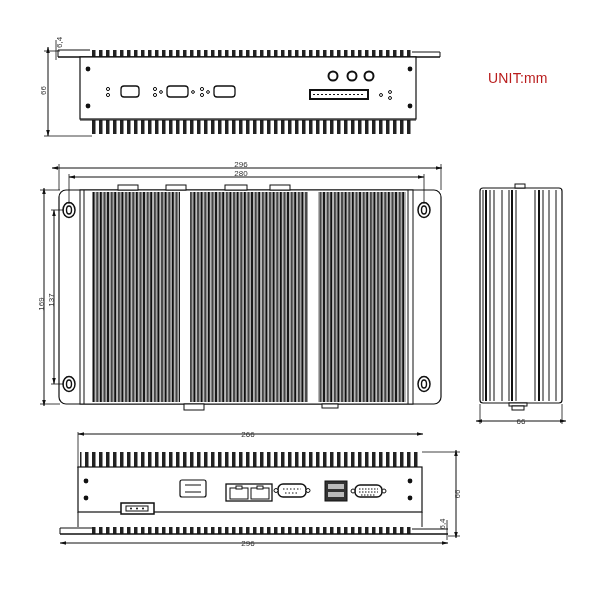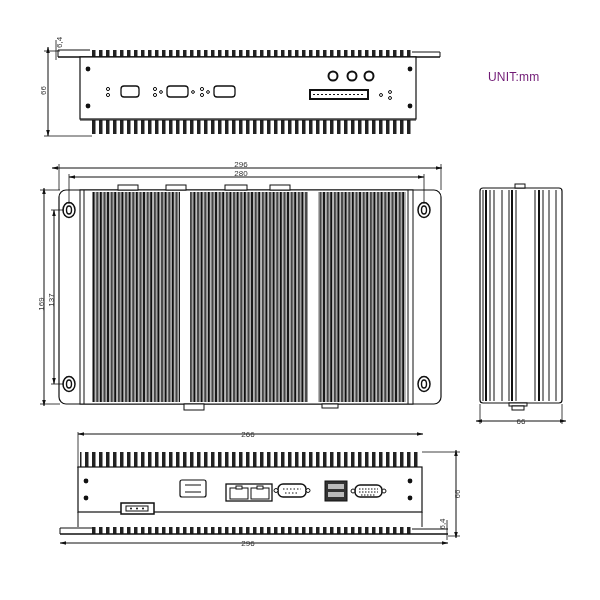--- a/index.html
+++ b/index.html
@@ -1,19 +1,19 @@
 <!DOCTYPE html>
 <html><head>
 <meta charset="utf-8">
 <style>
   html,body{margin:0;padding:0;background:#fff;}
   #stage{position:relative;width:600px;height:600px;overflow:hidden;background:#fff;font-family:"Liberation Sans",sans-serif;}
   svg{position:absolute;left:0;top:0;}
   .dim{font-family:"Liberation Sans",sans-serif;font-size:8px;fill:#333;}
-  .unit{position:absolute;left:488px;top:70px;font-size:12px;color:#701a75;font-family:"Liberation Sans",sans-serif;letter-spacing:0.2px;}
+  .unit{position:absolute;left:488px;top:70px;font-size:14px;color:#b91c1c;font-family:"Liberation Sans",sans-serif;letter-spacing:0.2px;}
 </style>
 </head>
 <body>
 
 <div id="stage">
 
   <div class="unit">UNIT:mm</div>
 
   <svg width="600" height="600" viewBox="0 0 600 600">
     <defs>

